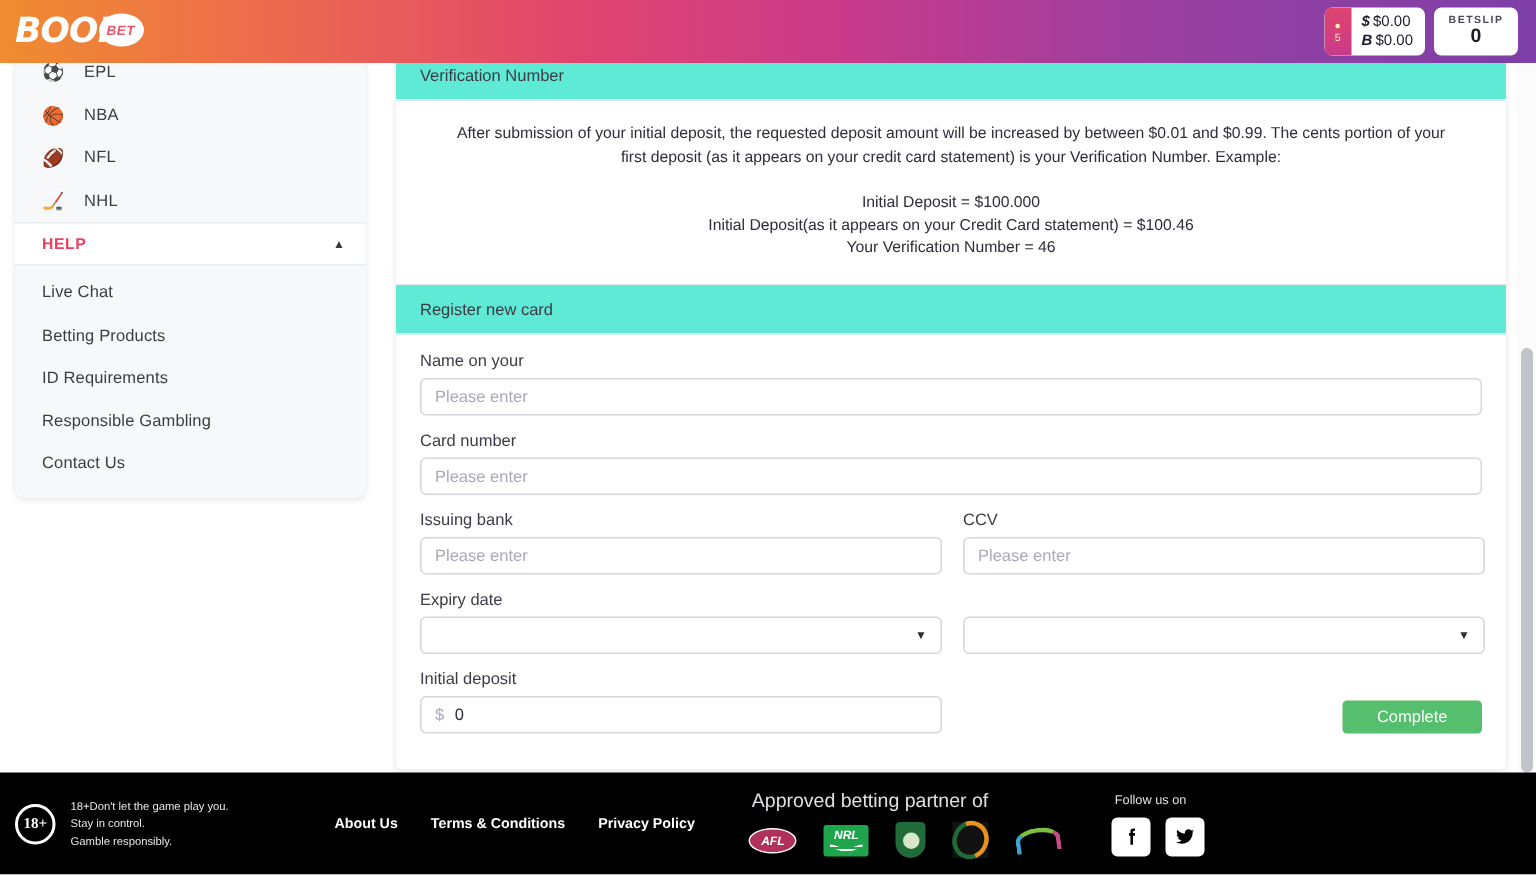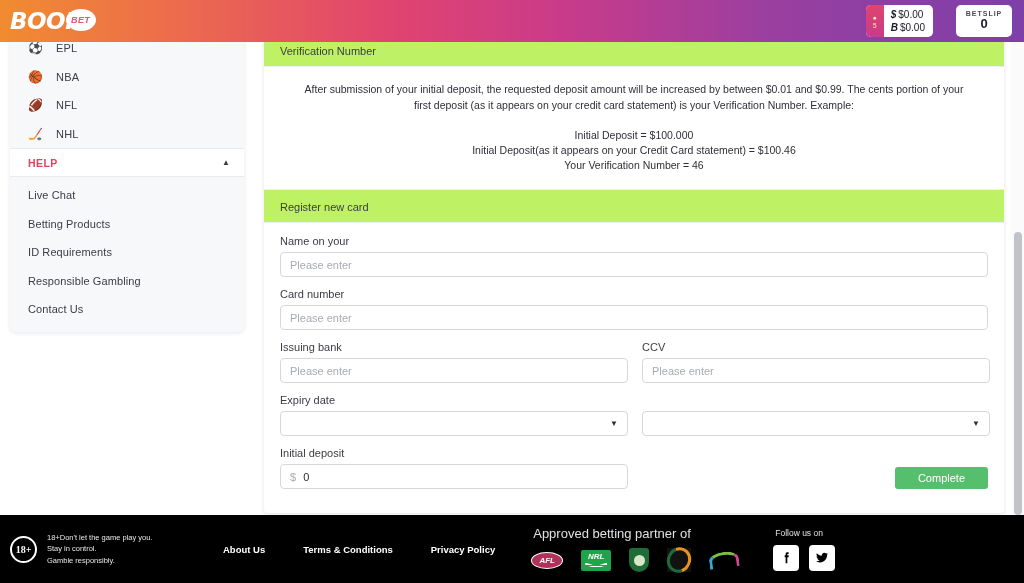--- a/index.html
+++ b/index.html
@@ -33,21 +33,21 @@
     width: 30px; height: 22px; border-radius: 50%;
     background: #ffffff; display: flex;
     align-items: center; justify-content: center;
   }
   .logo-badge span {
     color: #e8556f; font-size: 9px; font-weight: 800;
     font-style: italic; letter-spacing: 0.3px;
   }
   .header-right {
     margin-left: auto; margin-right: 12px;
-    display: flex; align-items: center; gap: 23px;
+    display: flex; align-items: center; gap: 6px;
   }
   .balance-box {
     display: flex; align-items: stretch;
     height: 32px; border-radius: 5px; overflow: hidden;
     background: #ffffff;
   }
   .balance-icons {
     width: 18px; background: linear-gradient(180deg,#e0446f,#c93b8a);
     display: flex; flex-direction: column; align-items: center;
     justify-content: center; gap: 1px; padding: 2px 0;
@@ -123,21 +123,21 @@
   
   .main-card {
     position: absolute; top: -8px; left: 264px;
     width: 740px;
     background: #ffffff;
     border-radius: 4px;
     box-shadow: 0 1px 4px rgba(0,0,0,0.12);
     overflow: hidden;
   }
   .section-bar {
-    background: #bef264;
+    background: #5eead4;
     border-bottom: 1px solid #edeef1;
     padding: 7px 16px;
   }
   .section-bar span { font-size: 11px; color: #3c3c46; }
 
   .verify-body {
     padding: 14px 36px 16px 36px; text-align: center;
     border-bottom: 1px solid #edeef1;
   }
   .verify-p {
@@ -215,21 +215,21 @@
     align-items: center; justify-content: center;
     color: #fff; font-size: 10px; font-weight: 700;
     font-family: "Liberation Serif", serif;
     flex: 0 0 27px;
   }
   .responsible-text {
     margin-left: 10px; color: #e8e8ea; font-size: 7.5px;
     line-height: 1.55; width: 160px;
   }
   .footer-links {
-    display: flex; gap: 38px; margin-left: 16px; align-items: flex-end;
+    display: flex; gap: 22px; margin-left: 16px; align-items: flex-end;
   }
   .footer-links a {
     color: #ffffff; font-size: 9.5px; font-weight: 700;
     text-decoration: none; white-space: nowrap;
   }
   .partners { margin-left: 36px; }
   .partners-title {
     color: #e0e0e4; font-size: 13px; margin-bottom: 7px; margin-left: 2px;
   }
   .partner-logos { display: flex; align-items: center; gap: 18px; }

